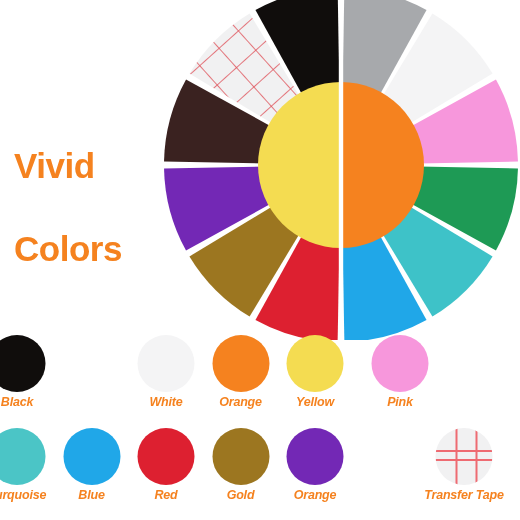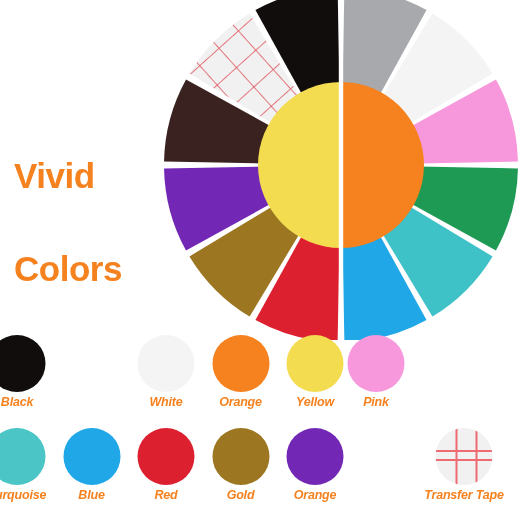--- a/index.html
+++ b/index.html
@@ -29,21 +29,21 @@
     top: 104px;
     width: 150px;
     color: #F5821F;
     font-family: "Liberation Sans", sans-serif;
     font-weight: bold;
     font-size: 35px;
     line-height: 1.18;
     letter-spacing: -0.5px;
     white-space: pre-line;
   }
-  #headline .hl-line { display: block; margin-top: 10px; }
+  #headline .hl-line { display: block; }
 
   
   #wheel-wrap {
     position: absolute;
     left: 0;
     top: 0;
     width: 520px;
     height: 340px;
   }
   #wheel-svg { display: block; }
@@ -160,21 +160,21 @@
           <div class="swatch-label">White</div>
         </div>
         <div class="swatch-cell" style="left: 203.5px;">
           <div class="swatch-dot" style="background: rgb(245, 130, 31);"></div>
           <div class="swatch-label">Orange</div>
         </div>
         <div class="swatch-cell" style="left: 278px;">
           <div class="swatch-dot" style="background: rgb(244, 220, 81);"></div>
           <div class="swatch-label">Yellow</div>
         </div>
-        <div class="swatch-cell" style="left: 339px;">
+        <div class="swatch-cell" style="left: 363px;">
           <div class="swatch-dot" style="background: rgb(247, 151, 220);"></div>
           <div class="swatch-label">Pink</div>
         </div>
       </div>
       <div class="swatch-row row-1">
         <div class="swatch-cell" style="left: -20px;">
           <div class="swatch-dot" style="background: rgb(75, 197, 198);"></div>
           <div class="swatch-label">Turquoise</div>
         </div>
         <div class="swatch-cell" style="left: 54.5px;">

